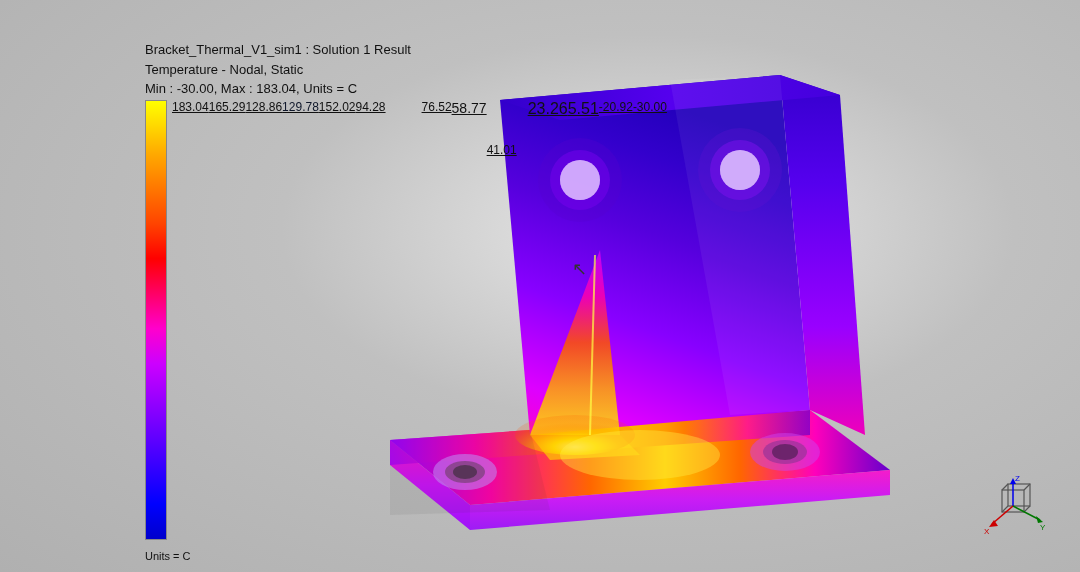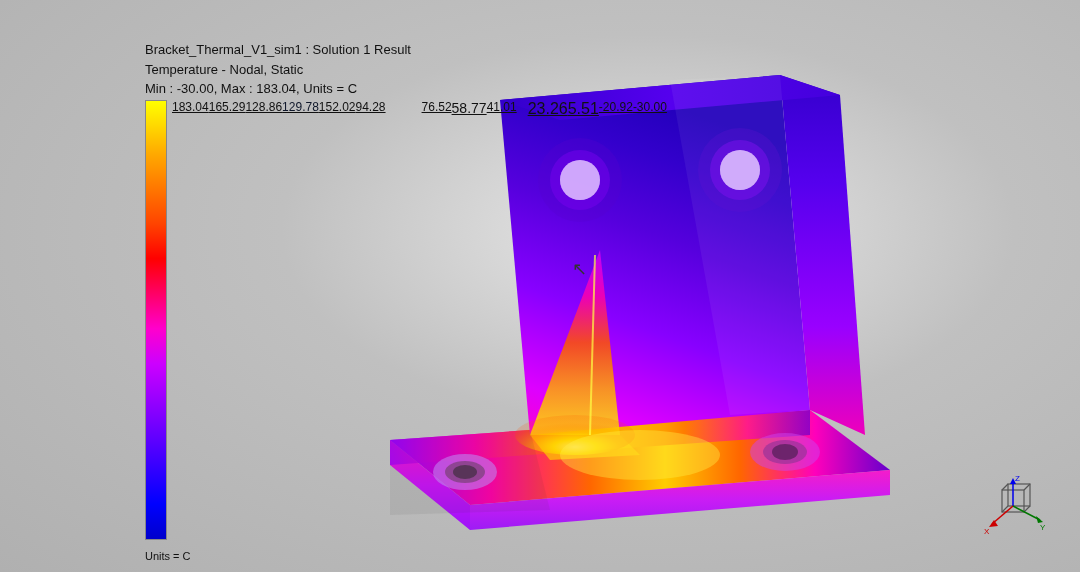--- a/index.html
+++ b/index.html
@@ -272,21 +272,21 @@
   <div id="legend-labels">
 
   <span style="font-size: 12px; color: rgb(17, 17, 17);">183.04</span>
       <span style="font-size: 12px; color: rgb(17, 17, 17);">165.29</span>
       <span style="font-size: 12px; color: rgb(17, 17, 17);">128.86</span>
       <span style="font-size: 12px; color: #0f172a;">129.78</span>
       <span style="font-size: 12px; color: rgb(17, 17, 17);">152.02</span>
       <span style="font-size: 12px; color: rgb(17, 17, 17);">94.28</span>
       <span style="font-size: 12px; color: rgb(17, 17, 17); margin-left: 36px;">76.52</span>
       <span style="font-size: 14px; color: rgb(17, 17, 17);">58.77</span>
-      <span style="font-size: 12px; color: rgb(17, 17, 17);">41.01</span>
+      <span style="font-size: 12px; color: rgb(17, 17, 17); margin-top: 43px;">41.01</span>
       <span style="font-size: 16px; color: rgb(17, 17, 17); margin-left: 11px;">23.26</span>
       <span style="font-size: 16px; color: rgb(17, 17, 17);">5.51</span>
       <span style="font-size: 12px; color: rgb(17, 17, 17);">-20.92</span>
       <span style="font-size: 12px; color: rgb(17, 17, 17);">-30.00</span>
     </div>
 
   <div id="units-label">Units = C</div>
 
   <svg id="axis-indicator" viewBox="0 0 70 70" xmlns="http://www.w3.org/2000/svg">
 

